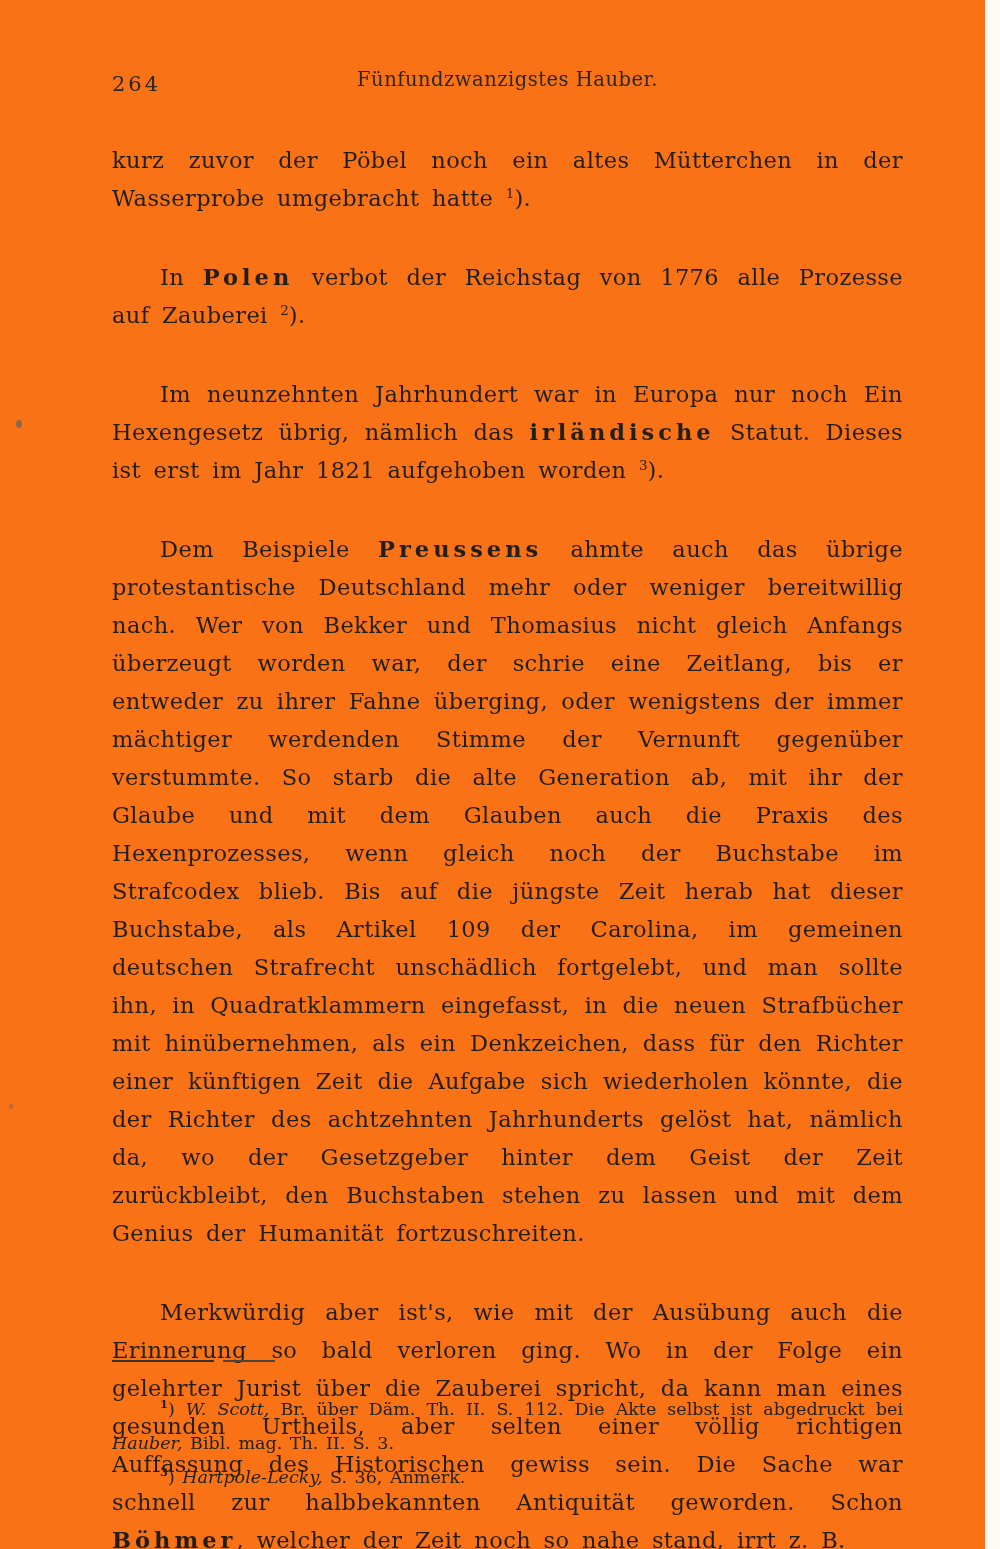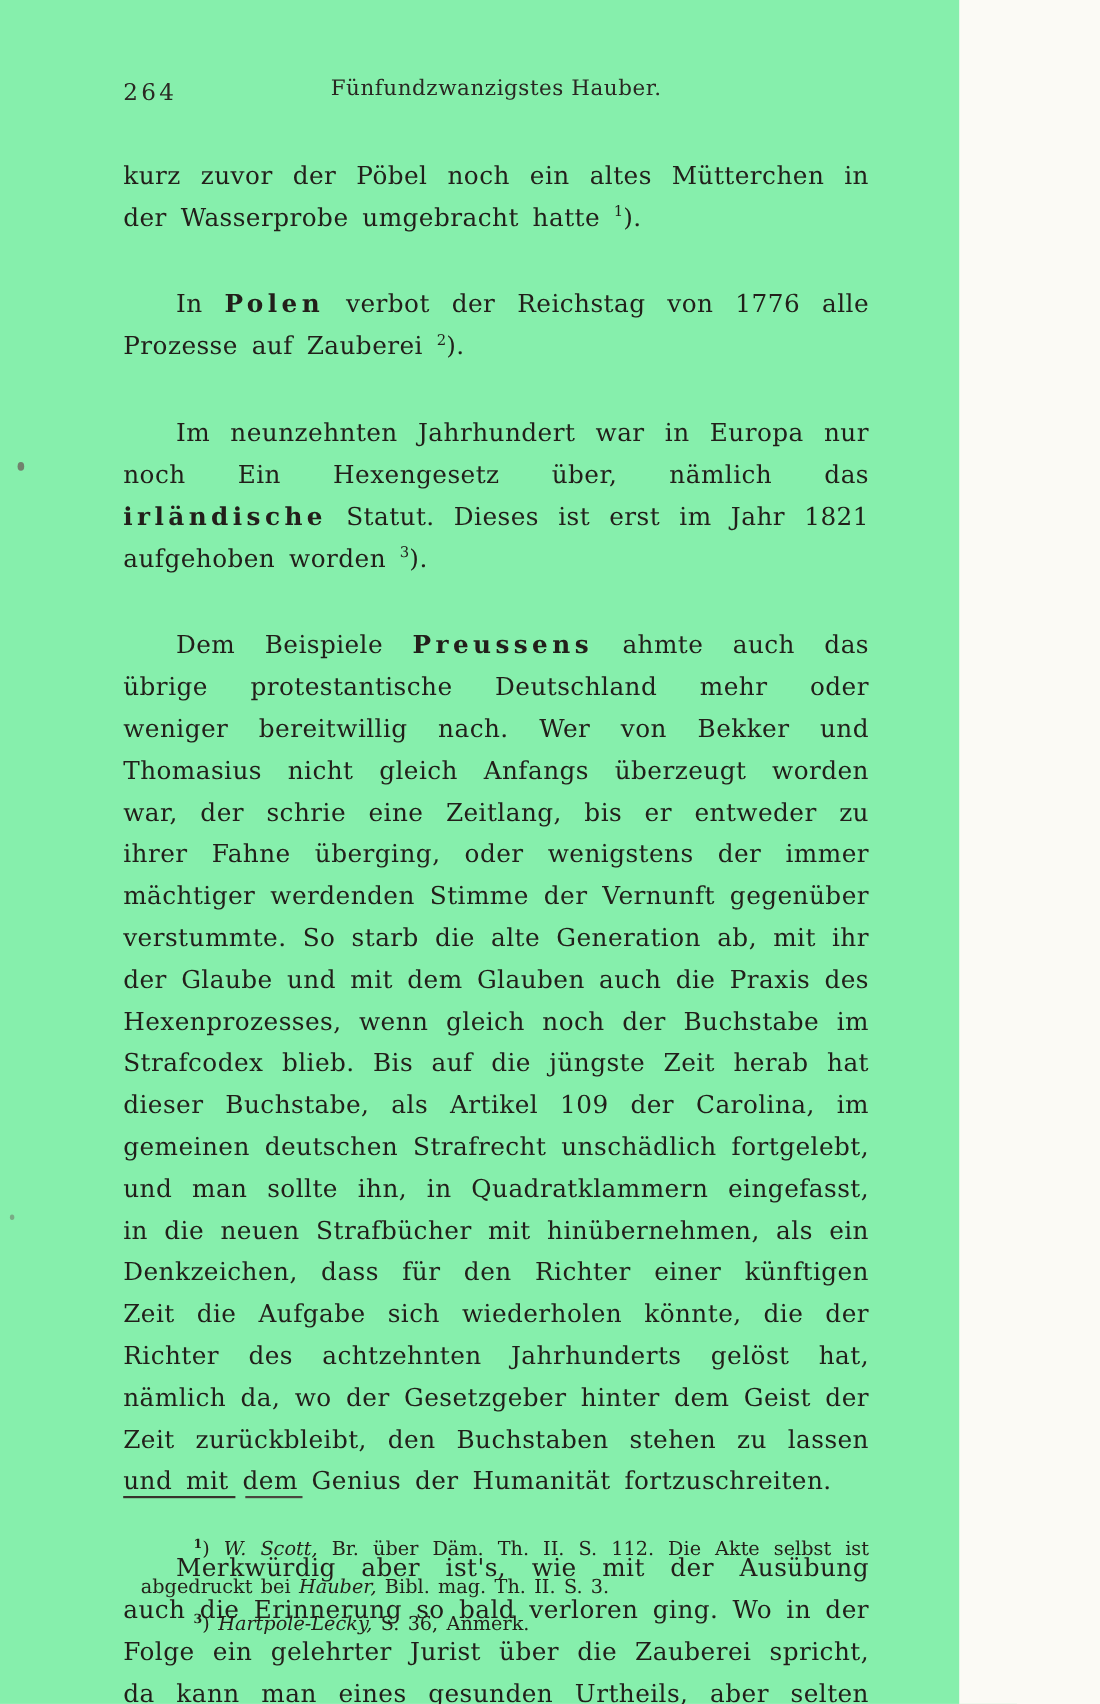--- a/index.html
+++ b/index.html
@@ -1,23 +1,23 @@
 <!DOCTYPE html>
 <html><head>
 <meta charset="utf-8">
 <style>
   * { margin: 0; padding: 0; box-sizing: border-box; }
   html, body { width: 1000px; }
   body { background: #fbfaf5; }
 
   .page {
     position: relative;
-    width: 872px;
+    width: 985px;
     height: 1549px;
-    background: #86efac;
+    background: #f97316;
     color: #221f1a;
     font-family: "DejaVu Serif", "Liberation Serif", serif;
     padding: 68px 82px 0 112px;
     overflow: hidden;
   }
 
   
   .page-header {
     position: relative;
     height: 32px;
@@ -73,21 +73,21 @@
   .footnote-rule .seg1 {
     width: 102px; height: 2px; background: #37332c; margin-right: 9px;
   }
   .footnote-rule .seg2 {
     width: 52px; height: 1.5px; background: #4a463e;
   }
 
   
   .footnotes {
     position: absolute;
-    left: 128px;
+    left: 112px;
     right: 82px;
     top: 1392px;
     font-size: 17.5px;
     line-height: 34px;
     text-align: justify;
     word-spacing: 2px;
     color: #242119;
   }
   .footnotes p.footnote { text-indent: 48px; }
   .footnotes sup.fn-ref { font-weight: bold; font-size: 65%; }
@@ -110,21 +110,21 @@
   <div class="speck speck-2"></div>
 
   <header class="page-header">
     <span class="page-number">264</span>
     <span class="chapter-title">Fünfundzwanzigstes Hauber.</span>
   </header>
 
   <main class="body-text">
       <p class="para"><span class="plain">kurz zuvor der Pöbel noch ein altes Mütterchen in der Wasserprobe umgebracht hatte </span><sup class="fn-ref">1</sup><span class="plain">).</span></p>
       <p class="para indent"><span class="plain">In </span><span class="spaced">Polen</span><span class="plain"> verbot der Reichstag von 1776 alle Prozesse auf Zauberei </span><sup class="fn-ref">2</sup><span class="plain">).</span></p>
-      <p class="para indent"><span class="plain">Im neunzehnten Jahrhundert war in Europa nur noch Ein Hexengesetz über, nämlich das </span><span class="spaced">irländische</span><span class="plain"> Statut. Dieses ist erst im Jahr 1821 aufgehoben worden </span><sup class="fn-ref">3</sup><span class="plain">).</span></p>
+      <p class="para indent"><span class="plain">Im neunzehnten Jahrhundert war in Europa nur noch Ein Hexengesetz übrig, nämlich das </span><span class="spaced">irländische</span><span class="plain"> Statut. Dieses ist erst im Jahr 1821 aufgehoben worden </span><sup class="fn-ref">3</sup><span class="plain">).</span></p>
       <p class="para indent"><span class="plain">Dem Beispiele </span><span class="spaced">Preussens</span><span class="plain"> ahmte auch das übrige protestantische Deutschland mehr oder weniger bereitwillig nach. Wer von Bekker und Thomasius nicht gleich Anfangs überzeugt worden war, der schrie eine Zeitlang, bis er entweder zu ihrer Fahne überging, oder wenigstens der immer mächtiger werdenden Stimme der Vernunft gegenüber verstummte. So starb die alte Generation ab, mit ihr der Glaube und mit dem Glauben auch die Praxis des Hexenprozesses, wenn gleich noch der Buchstabe im Strafcodex blieb. Bis auf die jüngste Zeit herab hat dieser Buchstabe, als Artikel 109 der Carolina, im gemeinen deutschen Strafrecht unschädlich fortgelebt, und man sollte ihn, in Quadratklammern eingefasst, in die neuen Strafbücher mit hinübernehmen, als ein Denkzeichen, dass für den Richter einer künftigen Zeit die Aufgabe sich wiederholen könnte, die der Richter des achtzehnten Jahrhunderts gelöst hat, nämlich da, wo der Gesetzgeber hinter dem Geist der Zeit zurückbleibt, den Buchstaben stehen zu lassen und mit dem Genius der Humanität fortzuschreiten.</span></p>
       <p class="para indent"><span class="plain">Merkwürdig aber ist's, wie mit der Ausübung auch die Erinnerung so bald verloren ging. Wo in der Folge ein gelehrter Jurist über die Zauberei spricht, da kann man eines gesunden Urtheils, aber selten einer völlig richtigen Auffassung des Historischen gewiss sein. Die Sache war schnell zur halbbekannten Antiquität geworden. Schon </span><span class="spaced">Böhmer</span><span class="plain">, welcher der Zeit noch so nahe stand, irrt z. B.</span></p>
     </main>
 
   <div class="footnote-rule">
     <span class="seg1"></span>
     <span class="seg2"></span>
   </div>
 
   <section class="footnotes">

